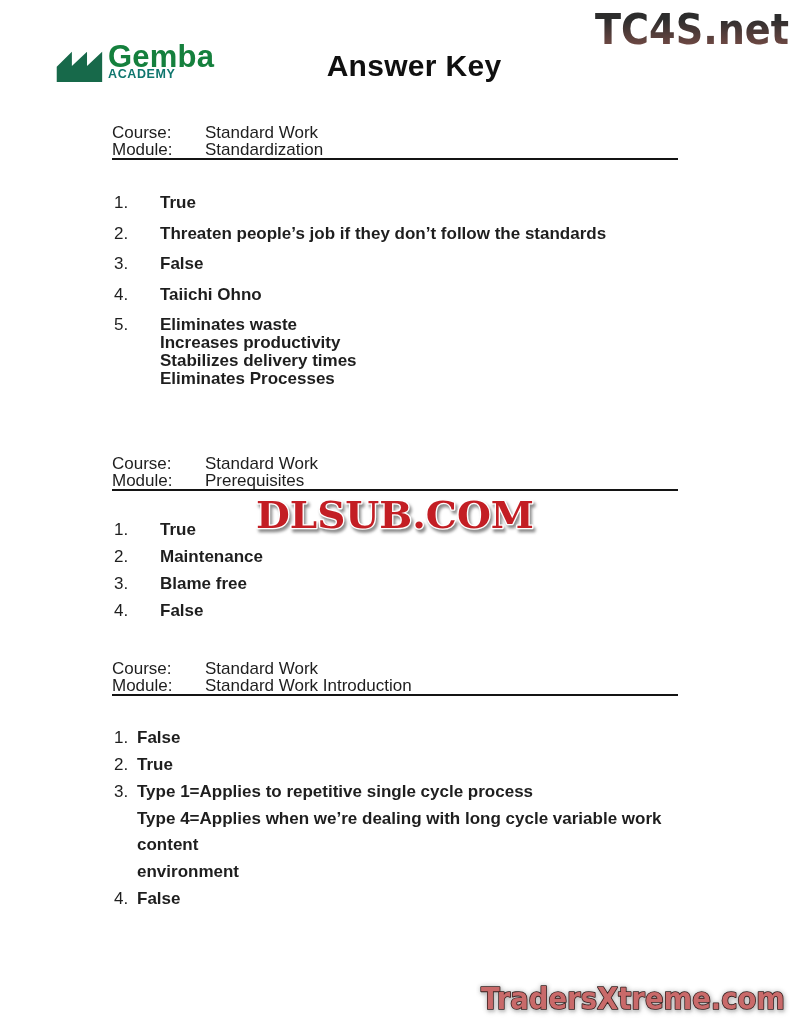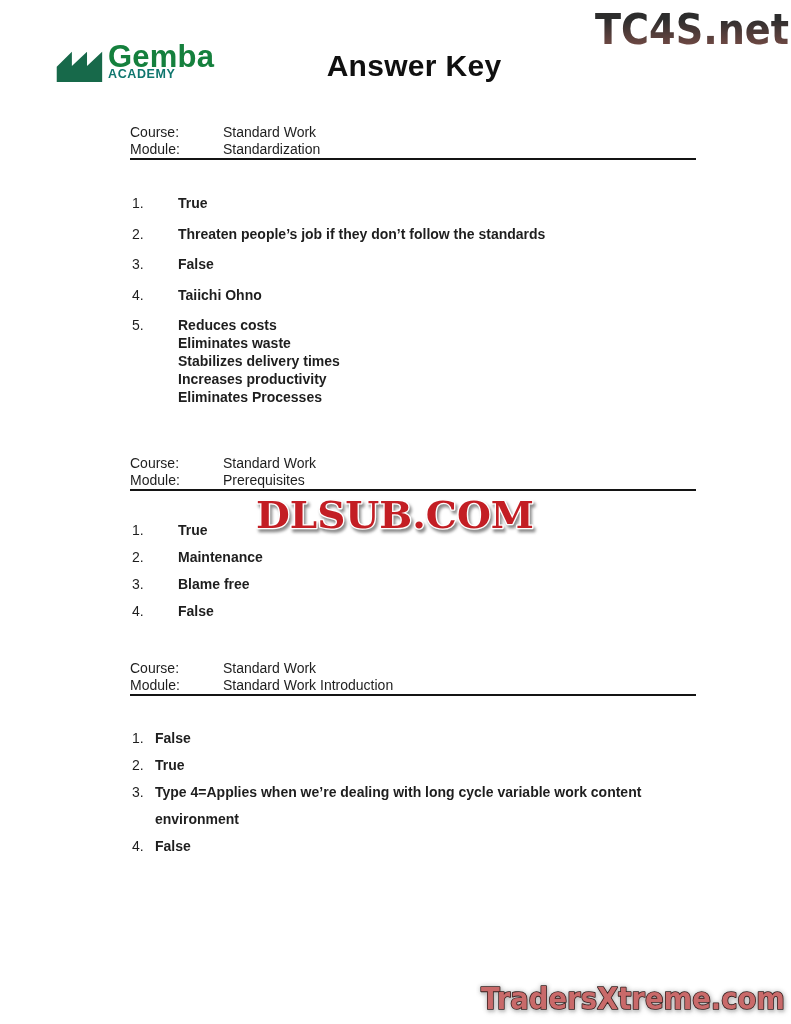--- a/index.html
+++ b/index.html
@@ -15,21 +15,21 @@
   .logo-sub{display:block;font-size:12.5px;font-weight:bold;color:#0f766e;letter-spacing:.6px;line-height:15px;}
   .title{
     position:absolute;left:264px;top:49px;width:300px;margin:0;
     text-align:center;font-size:30px;font-weight:bold;color:#101010;letter-spacing:.3px;
   }
   
   .wm-tc4s{position:absolute;left:593px;top:3px;}
   .wm-dlsub{position:absolute;left:249px;top:487px;}
   .wm-traders{position:absolute;left:476px;top:977px;}
   
-  .sec{position:absolute;left:130px;width:566px;font-size:14px;}
+  .sec{position:absolute;left:112px;width:566px;font-size:17px;}
   .sec1{top:124px;}
   .sec2{top:455px;}
   .sec3{top:660px;}
   .hdr-row{display:flex;line-height:17px;}
   .hdr-label{width:93px;flex:none;}
   .rule{border-top:2px solid #141414;height:0;}
   .items{padding-left:2px;}
   .sec1 .items{margin-top:34px;}
   .sec2 .items{margin-top:30px;}
   .sec3 .items{margin-top:29px;}
@@ -106,24 +106,23 @@
         </div>
         <div class="item">
           <span class="num">4.</span>
           <div class="body">
             <div>Taiichi Ohno</div>
           </div>
         </div>
         <div class="item">
           <span class="num">5.</span>
           <div class="body">
-            <div>Reduces costs</div>
             <div>Eliminates waste</div>
+            <div>Increases productivity</div>
             <div>Stabilizes delivery times</div>
-            <div>Increases productivity</div>
             <div>Eliminates Processes</div>
           </div>
         </div>
       </div>
   </section>
 
   <section class="sec sec2">
     <div class="hdr-row">
       <span class="hdr-label">Course:</span>
       <span>Standard Work</span>
@@ -180,20 +179,21 @@
         </div>
         <div class="item">
           <span class="num">2.</span>
           <div class="body">
             <div>True</div>
           </div>
         </div>
         <div class="item">
           <span class="num">3.</span>
           <div class="body">
+            <div>Type 1=Applies to repetitive single cycle process</div>
             <div>Type 4=Applies when we’re dealing with long cycle variable work content</div>
             <div>environment</div>
           </div>
         </div>
         <div class="item">
           <span class="num">4.</span>
           <div class="body">
             <div>False</div>
           </div>
         </div>

